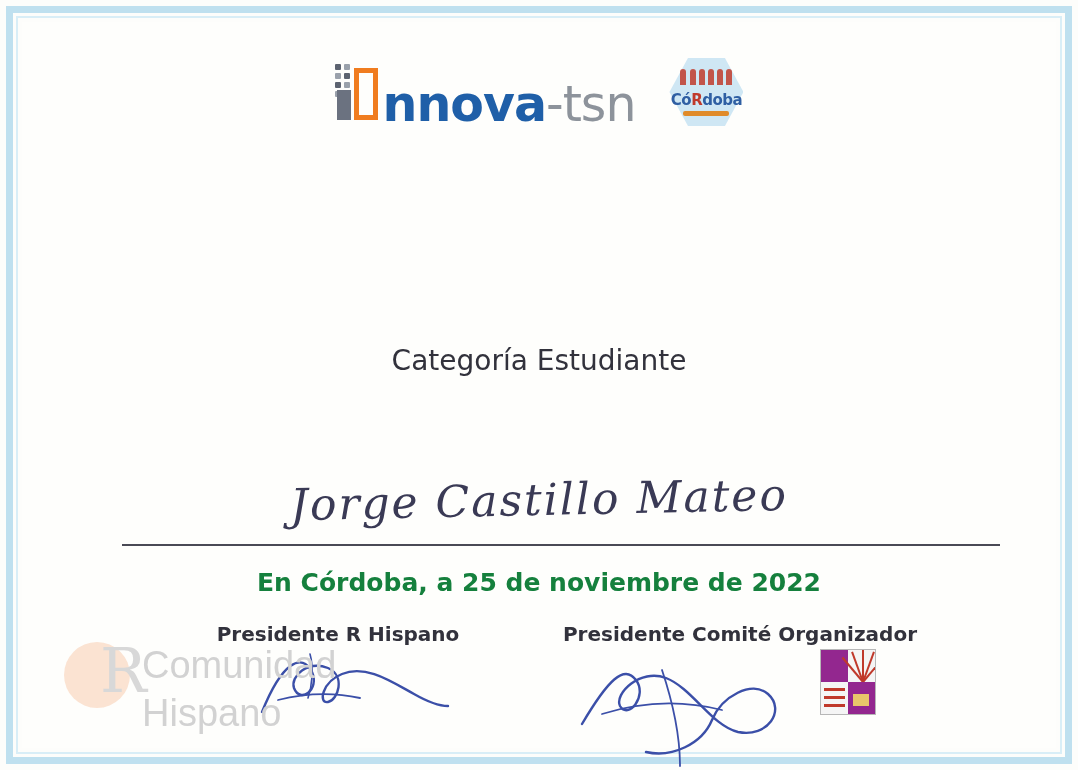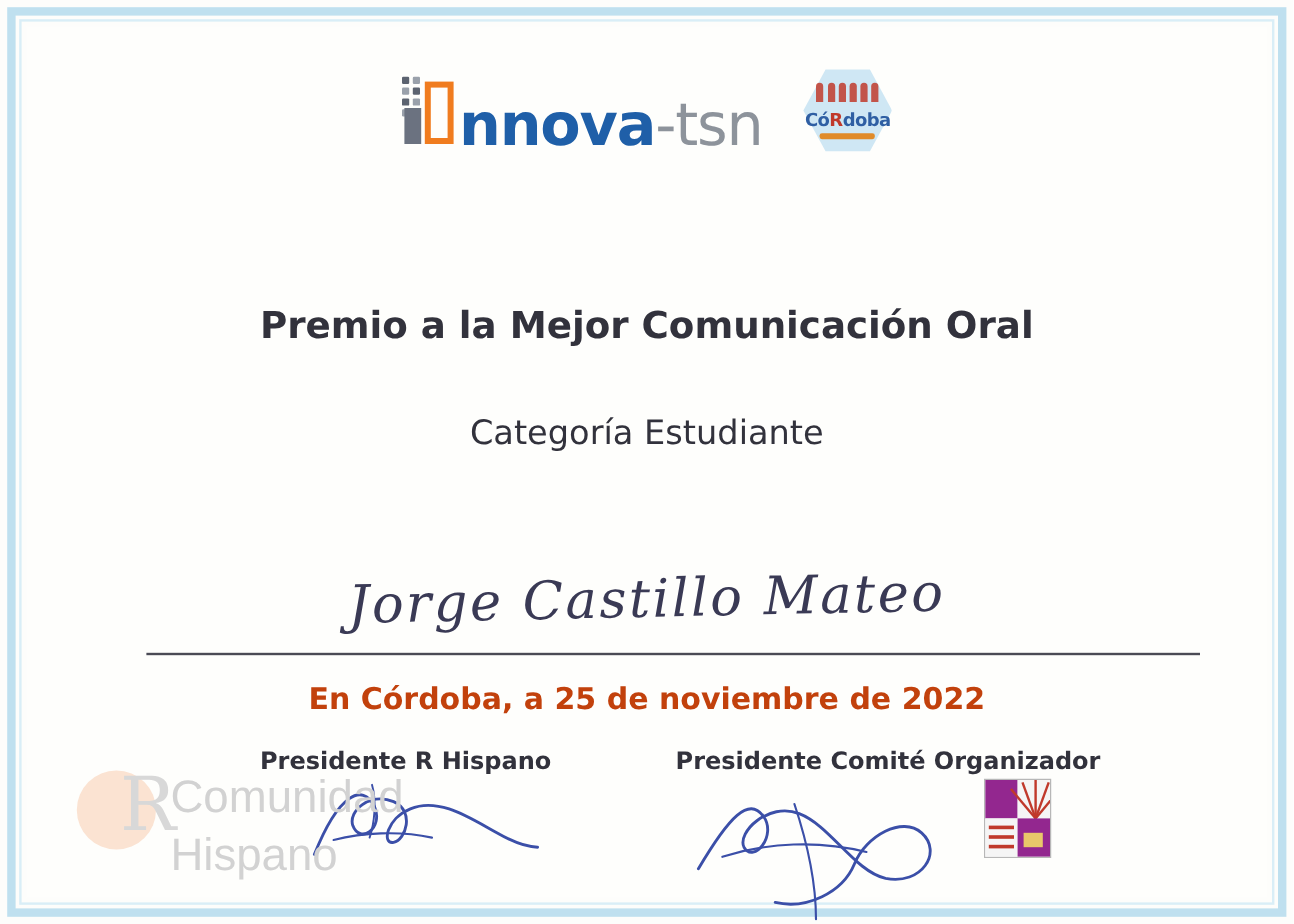--- a/index.html
+++ b/index.html
@@ -244,21 +244,21 @@
   }
   .place-date {
     position: absolute;
     top: 546px;
     left: 0;
     width: 100%;
     text-align: center;
     font-family: "DejaVu Sans", sans-serif;
     font-size: 25px;
     font-weight: 700;
-    color: #c2410c;
+    color: #15803d;
   }
 
   
   .sig-block {
     position: absolute;
     top: 600px;
     width: 400px;
     text-align: center;
   }
   .sig-left  { left: 116px; }
@@ -403,21 +403,20 @@
             <span></span>
             <span></span>
             <span></span>
             <span></span>
         </div>
         <div class="hex-text"><span>Có</span><em>R</em><span>doba</span></div>
         <div class="hex-base"></div>
       </div>
     </div>
 
-    <div class="subtitle">Premio a la Mejor Comunicación Oral</div>
     <div class="category">Categoría Estudiante</div>
     <div class="recipient">Jorge Castillo Mateo</div>
     <div class="recipient-line"></div>
     <div class="place-date">En Córdoba, a 25 de noviembre de 2022</div>
 
     <div class="sig-block sig-right">
       <div class="sig-label">Presidente Comité Organizador</div>
     </div>
     <div class="sig-block sig-left">
       <div class="sig-label">Presidente R Hispano</div>

